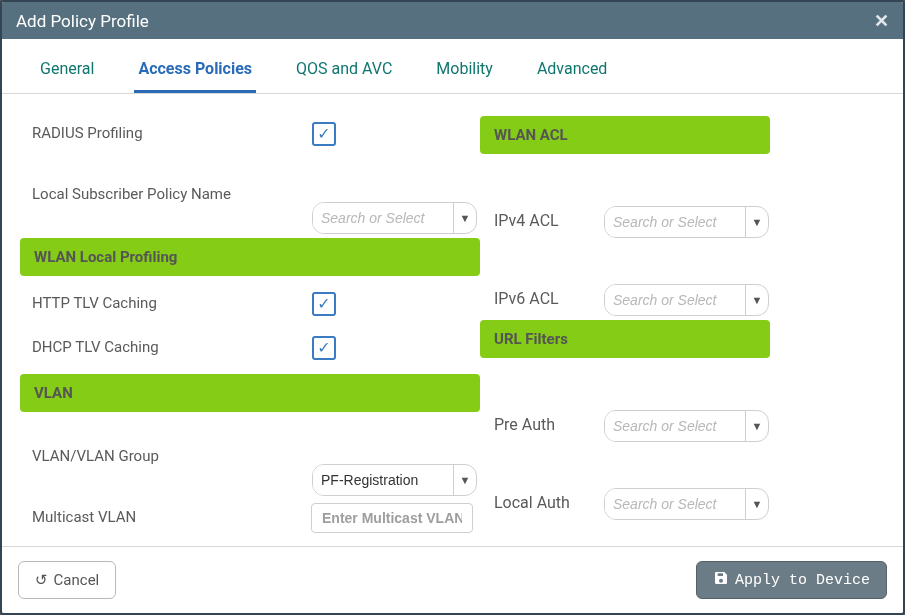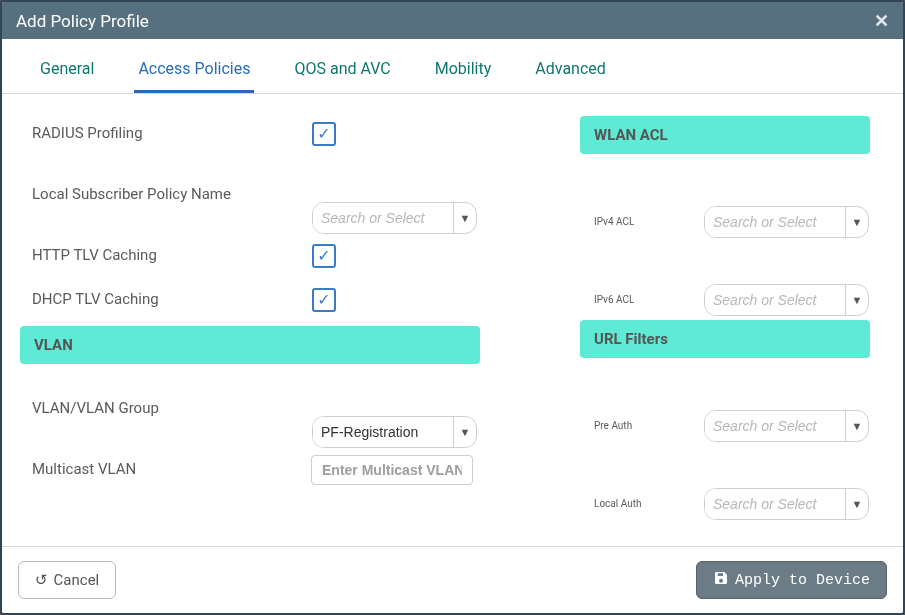--- a/index.html
+++ b/index.html
@@ -46,51 +46,50 @@
   }
   .tab {
     padding: 14px 4px 12px 4px;
     color: #0f766e;
     font-size: 16px;
     cursor: pointer;
   }
   .tab.active {
     color: #2a6bb8;
     border-bottom: 3px solid #2a6bb8;
-    font-weight: 400;
+    font-weight: 700;
   }
   .body {
     flex: 1;
     overflow: auto;
     padding: 18px 22px 0 18px;
     display: flex;
-    gap: 100px;
   }
   .col {
     display: flex;
     flex-direction: column;
     gap: 0;
   }
   .col.left { width: 460px; }
   .col.right { width: 290px; }
   .row {
     display: flex;
     align-items: center;
     min-height: 44px;
   }
   .row .label {
     width: 270px;
     color: #5a5a5a;
     font-size: 15px;
     padding-left: 12px;
     line-height: 1.3;
   }
-  .col.right .row .label { width: 100px; padding-left: 14px; font-size:10px;margin-top:44px;}
+  .col.right .row .label { width: 100px; padding-left: 14px; font-size:16px;margin-top:44px;}
   .sectionhdr {
-    background: #5eead4;
+    background: #84cc16;
     color: #555;
     font-weight: bold;
     font-size: 15px;
     padding: 10px 14px;
     border-radius: 4px;
     margin: 4px 0 6px 0;
     display:flex;
     align-items:center;
   }
   .checkbox {
@@ -222,20 +221,21 @@
       </div>
 
       <div class="row">
         <span class="label">Local Subscriber Policy Name</span>
         <span class="combo">
           <input placeholder="Search or Select" style="">
           <span class="arrow">▼</span>
         </span>
       </div>
 
+      <div class="sectionhdr">WLAN Local Profiling</div>
 
 
       <div class="row">
         <span class="label">HTTP TLV Caching</span>
         <span class="checkbox checked"></span>
       </div>
 
       <div class="row">
         <span class="label">DHCP TLV Caching</span>
         <span class="checkbox checked"></span>

